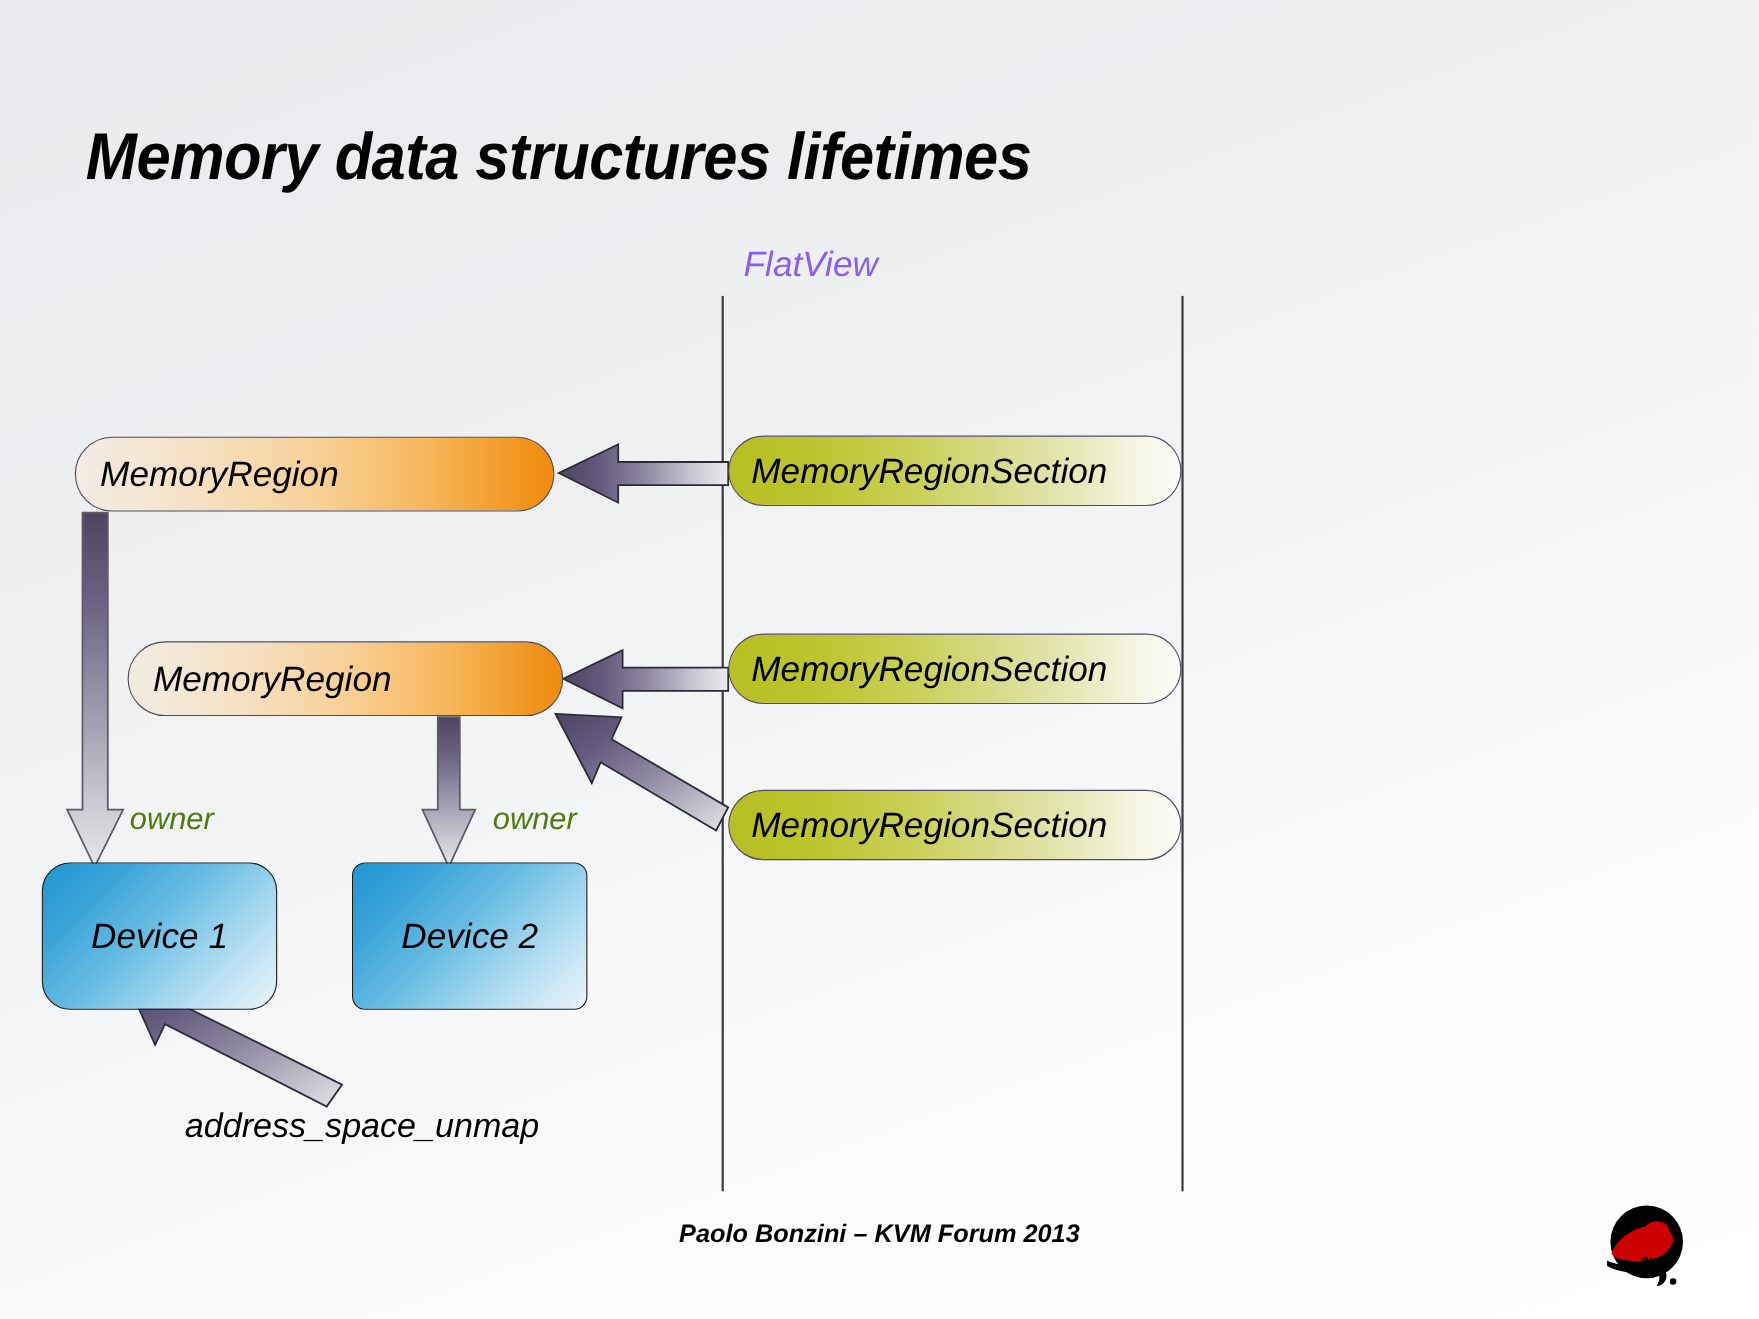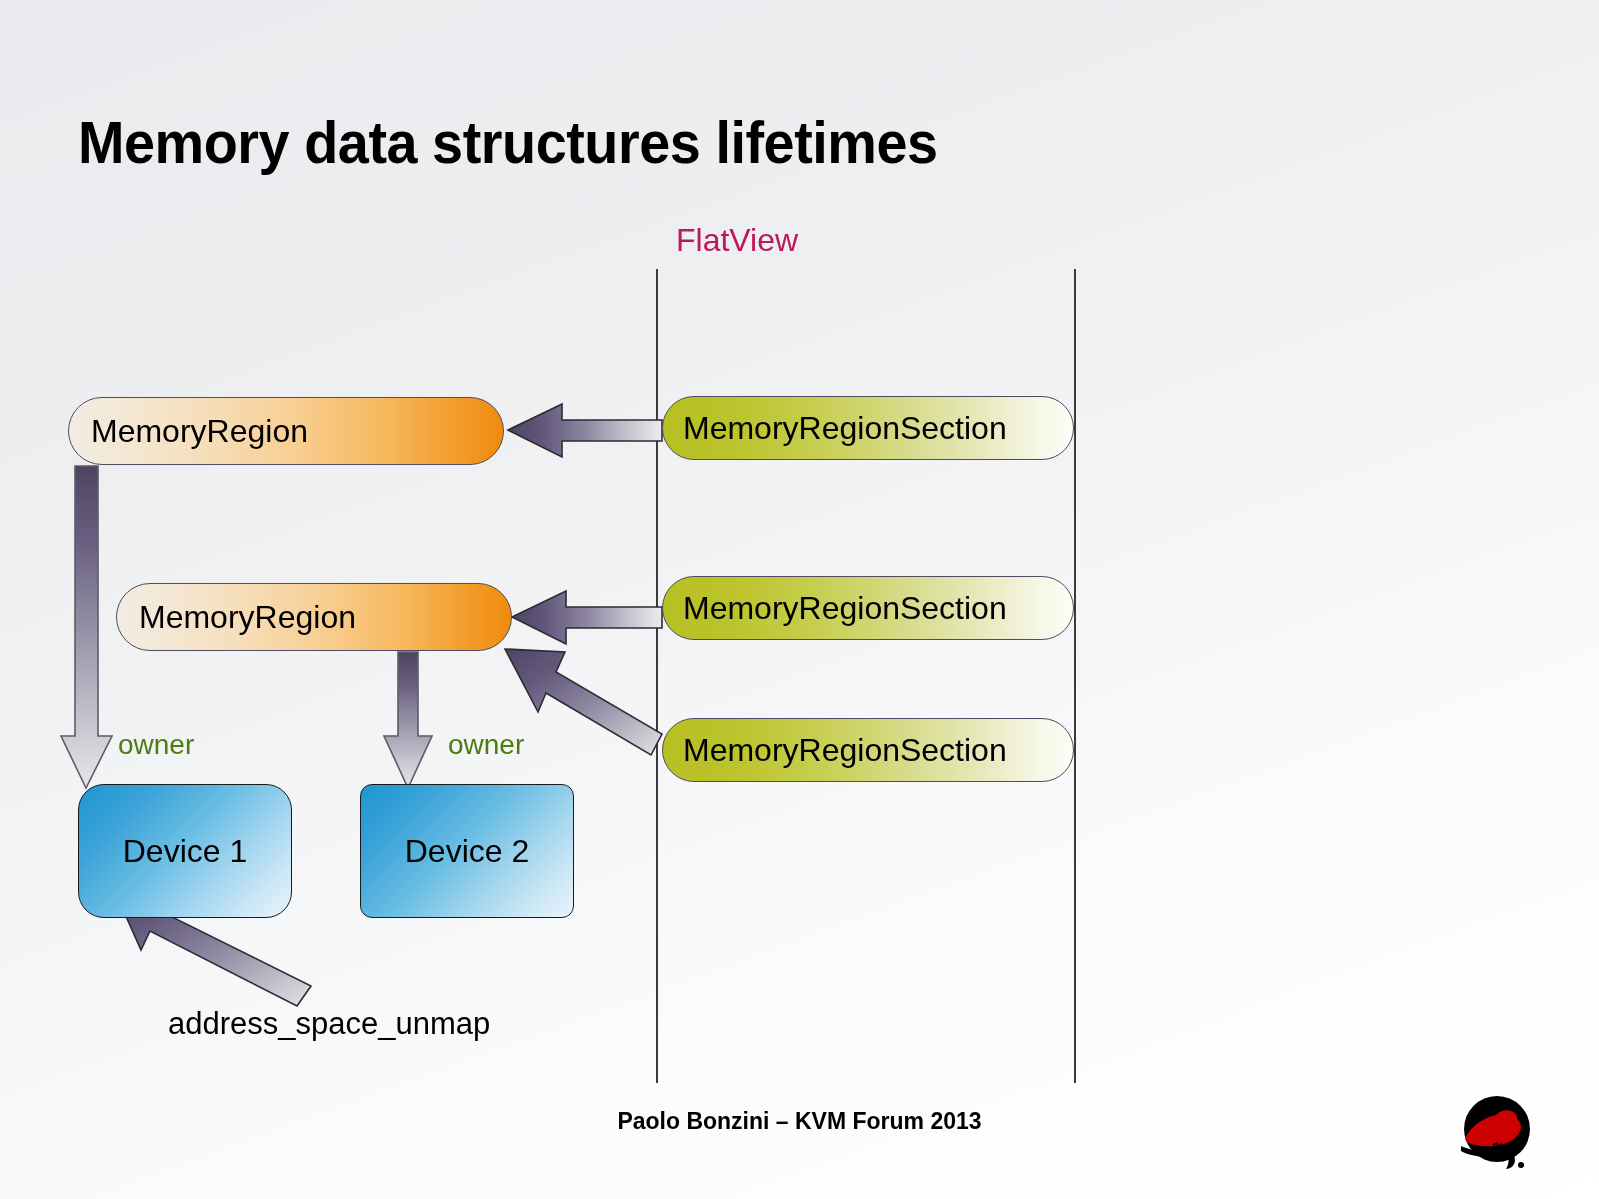--- a/index.html
+++ b/index.html
@@ -10,20 +10,21 @@
     height: 1199px;
     overflow: hidden;
     font-family: "Liberation Sans", sans-serif;
     background: linear-gradient(160deg, #e9ebee 0%, #eceef0 25%, #f3f4f5 50%, #fbfbfc 72%, #ffffff 100%);
     position: relative;
   }
 
   #slide {
     position: absolute;
     inset: 0;
+    font-style: italic;
   }
 
   
   #slide-title {
     position: absolute;
     left: 78px;
     top: 108px;
     font-size: 60px;
     font-weight: bold;
     color: #000000;
@@ -32,21 +33,21 @@
     transform-origin: left center;
     white-space: nowrap;
   }
 
   
   #flatview-label {
     position: absolute;
     left: 676px;
     top: 222px;
     font-size: 32px;
-    color: #be185d;
+    color: #8b5cf6;
     white-space: nowrap;
   }
   .flatview-rail {
     position: absolute;
     top: 269px;
     width: 2px;
     height: 814px;
     background: #3b3b3b;
   }
   #flatview-rail-left  { left: 656px; }
@@ -95,21 +96,20 @@
     width: 214px;
     height: 134px;
     border-radius: 26px;
     border: 1.6px solid #1a1a1a;
     background: linear-gradient(135deg,
         #1f95d1 0%, #3ba3d8 22%, #69bde3 46%,
         #a3d6ee 68%, #cfe8f6 86%, #e9f4fb 100%);
     justify-content: center;
     font-size: 32px;
     padding-left: 0;
-    margin-left: 40px;
   }
   #dev-1 { left: 38px;  top: 784px; }
   #dev-2 { left: 320px; top: 784px; border-radius: 12px; }
 
   
   .owner-label {
     position: absolute;
     font-size: 28px;
     color: #4d7c0f;
     white-space: nowrap;

